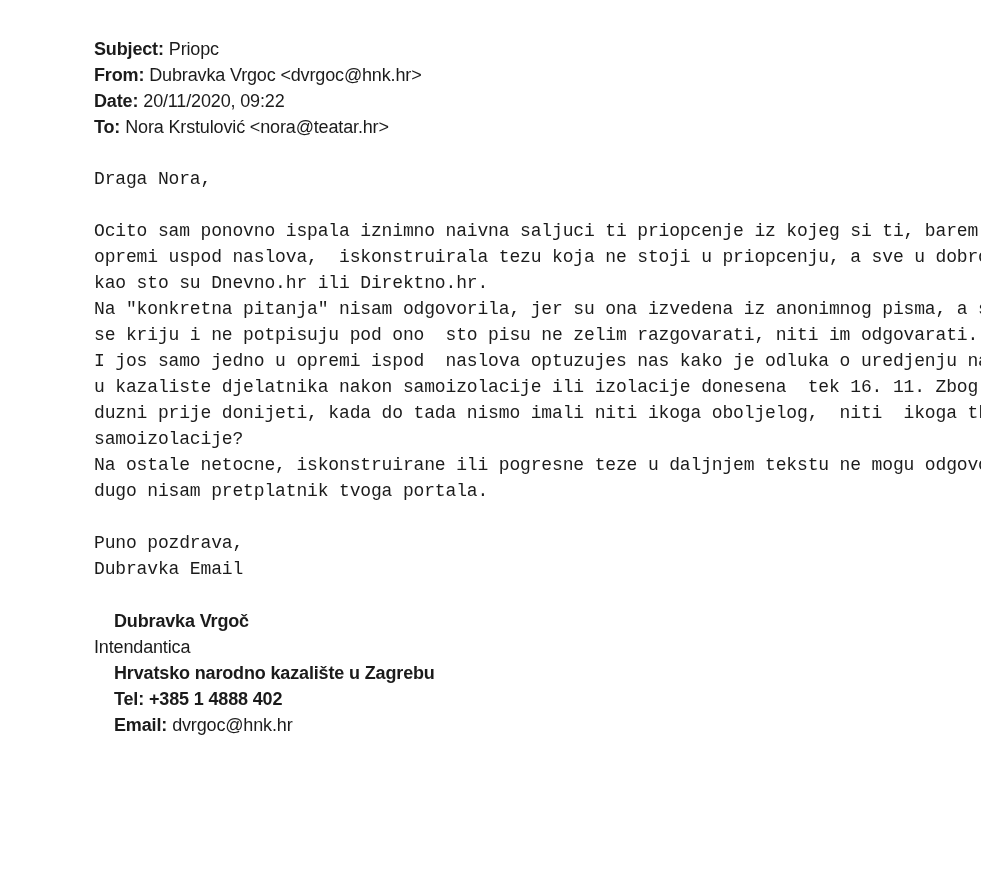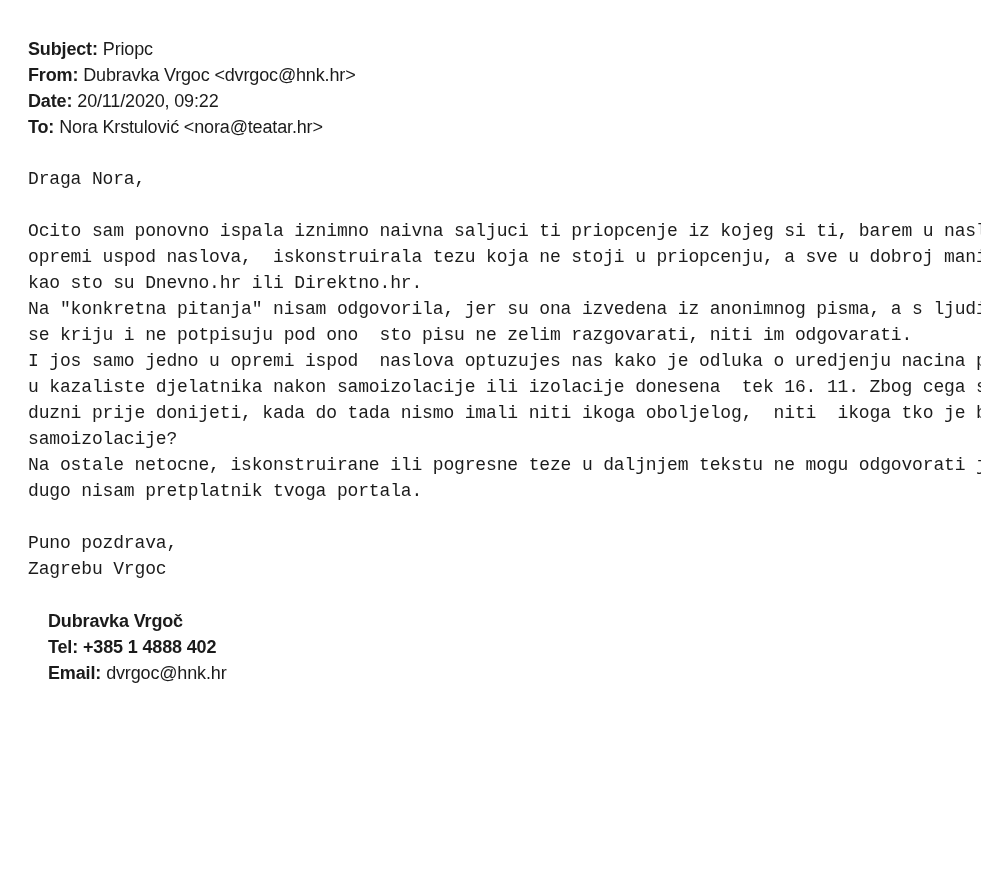--- a/index.html
+++ b/index.html
@@ -11,21 +11,21 @@
     width: 981px;
     height: 876px;
     overflow: hidden;
     font-family: "Liberation Sans", sans-serif;
     font-size: 18px;
     line-height: 26px;
     letter-spacing: -0.15px;
     color: #1b1b1b;
   }
   .page {
-    padding: 36px 30px 0 28px;
+    padding: 36px 30px 0 94px;
   }
   .hdr-row {
     white-space: pre;
   }
   .hdr-label {
     font-weight: 700;
   }
   .hdr-value {
     margin-left: 5px;
   }
@@ -76,23 +76,25 @@
 u kazaliste djelatnika nakon samoizolacije ili izolacije donesena  tek 16. 11. Zbog cega smo je bili
 duzni prije donijeti, kada do tada nismo imali niti ikoga oboljelog,  niti  ikoga tko je bio u izolaciji ili
 samoizolacije?</div>
     <div class="pre">Na ostale netocne, iskonstruirane ili pogresne teze u daljnjem tekstu ne mogu odgovorati jer vec
 dugo nisam pretplatnik tvoga portala.</div>
   </div>
 
   <div class="blank-line"></div>
 
   <div class="pre">Puno pozdrava,
-Zagrebu Vrgoc</div>
+Dubravka Email</div>
 
   <div class="blank-line"></div>
 
   <div>
     <div class="sig-line bold">Dubravka Vrgoč</div>
+    <div class="sig-line">Intendantica</div>
+    <div class="sig-line bold">Hrvatsko narodno kazalište u Zagrebu</div>
     <div class="sig-line bold">Tel: +385 1 4888 402</div>
     <div class="sig-line"><span class="bold">Email:</span><span class="sig-value">dvrgoc@hnk.hr</span></div>
   </div>
 
 </div>
 
 </body></html>

